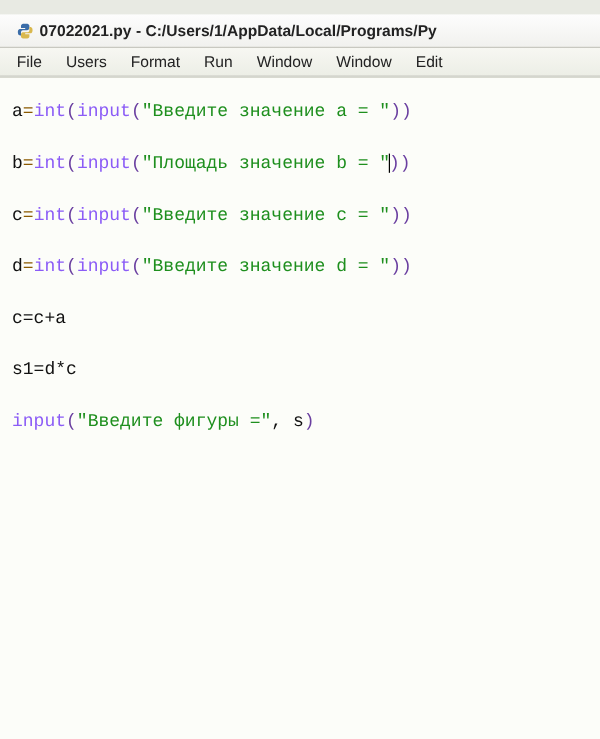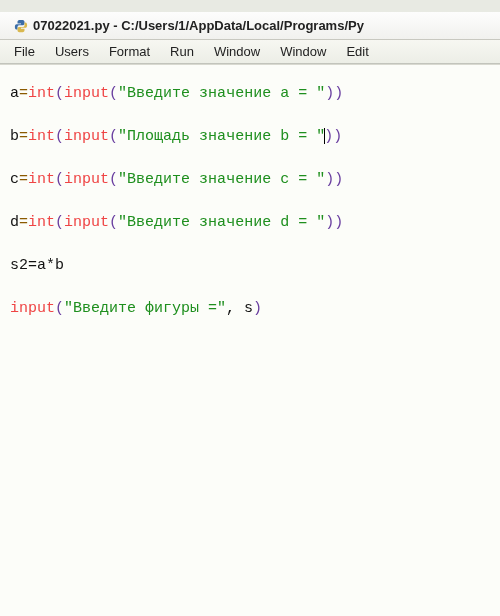--- a/index.html
+++ b/index.html
@@ -20,21 +20,21 @@
       display: flex; align-items: center; padding: 0 4px;
       border-bottom: 1px solid #c2c4bc; font-size: 13px; color: #222;
     }
     .menu-item { padding: 2px 10px; cursor: default; }
     .editor {
       background: #fcfdf9; padding: 18px 10px; height: calc(100% - 52px);
       font-family: "Courier New", monospace; font-size: 15px;
       color: #222; line-height: 1.4; border-top: 1px solid #d8d9d0;
     }
     .line { white-space: pre; margin-bottom: 22px; }
-    .kw { color: #ef4444; }     
+    .kw { color: #8b5cf6; }     
     .op { color: #8b5a00; }
     .paren { color: #6a3fa0; }  
     .str { color: #1e8f1e; }    
     .plain { color: #111; }
     .cursor {
       display: inline-block; width: 1px; height: 16px;
       background: #000; vertical-align: middle; margin: 0 -1px;
     }
   </style>
 </head>
@@ -63,20 +63,21 @@
 <div class="editor">
 
   <div class="line"><span class="plain">a</span><span class="op">=</span><span class="kw">int</span><span class="paren">(</span><span class="kw">input</span><span class="paren">(</span><span class="str">"</span><span class="str">Введите значение а = </span><span class="str">"</span><span class="paren">)</span><span class="paren">)</span></div>
 
   <div class="line"><span class="plain">b</span><span class="op">=</span><span class="kw">int</span><span class="paren">(</span><span class="kw">input</span><span class="paren">(</span><span class="str">"</span><span class="str">Площадь значение b = </span><span class="str">"</span><span class="cursor"></span><span class="paren">)</span><span class="paren">)</span></div>
 
   <div class="line"><span class="plain">c</span><span class="op">=</span><span class="kw">int</span><span class="paren">(</span><span class="kw">input</span><span class="paren">(</span><span class="str">"</span><span class="str">Введите значение c = </span><span class="str">"</span><span class="paren">)</span><span class="paren">)</span></div>
 
   <div class="line"><span class="plain">d</span><span class="op">=</span><span class="kw">int</span><span class="paren">(</span><span class="kw">input</span><span class="paren">(</span><span class="str">"</span><span class="str">Введите значение d = </span><span class="str">"</span><span class="paren">)</span><span class="paren">)</span></div>
 
+  <div class="line"><span class="plain">c=c+a</span></div>
 
+  <div class="line"><span class="plain">s1=d*c</span></div>
 
-  <div class="line"><span class="plain">s2=a*b</span></div>
 
 
   <div class="line"><span class="kw">input</span><span class="paren">(</span><span class="str">"</span><span class="str">Введите фигуры =</span><span class="str">"</span><span class="plain">, s</span><span class="paren">)</span></div>
 
 </div>
 
 </body></html>

